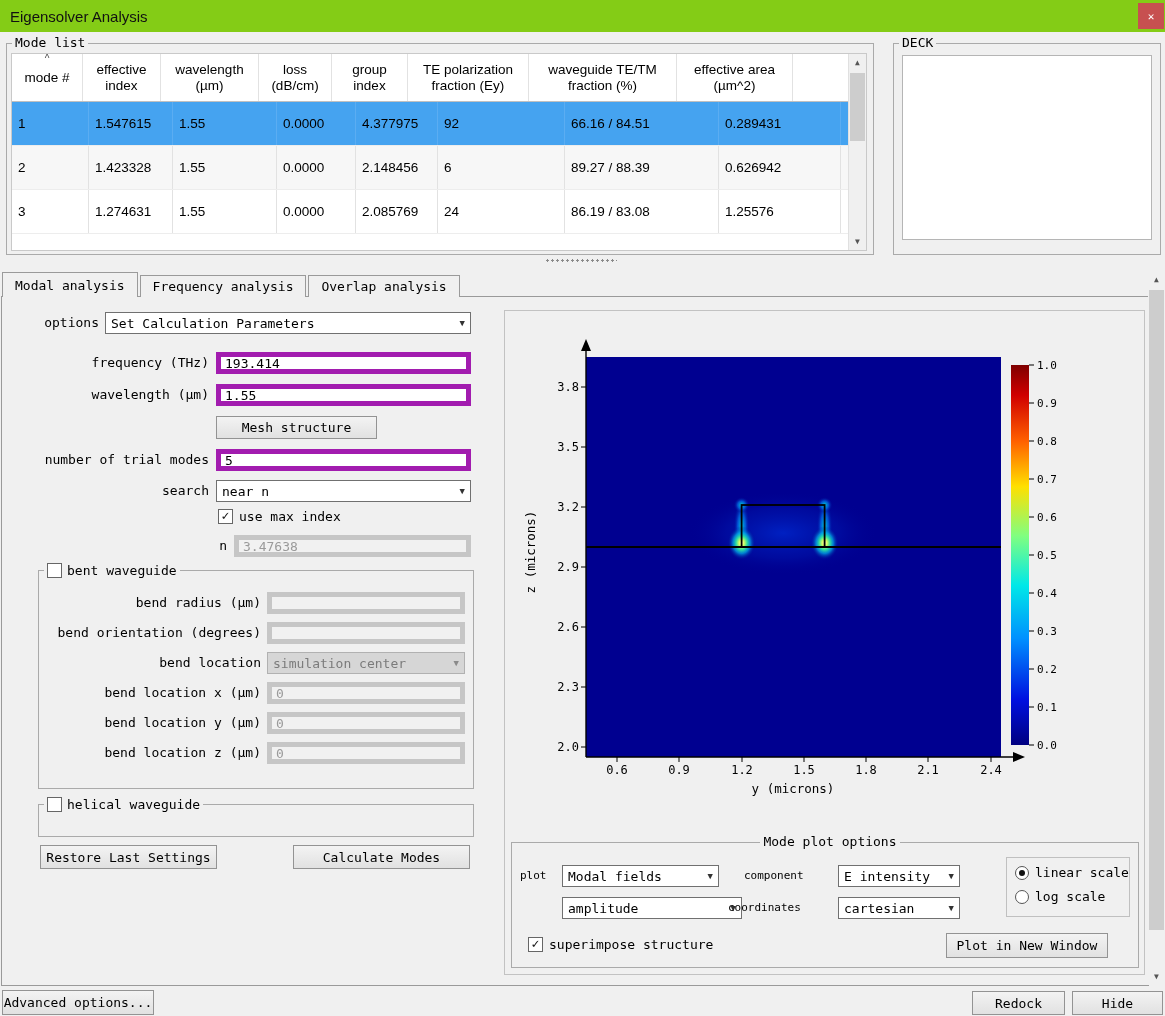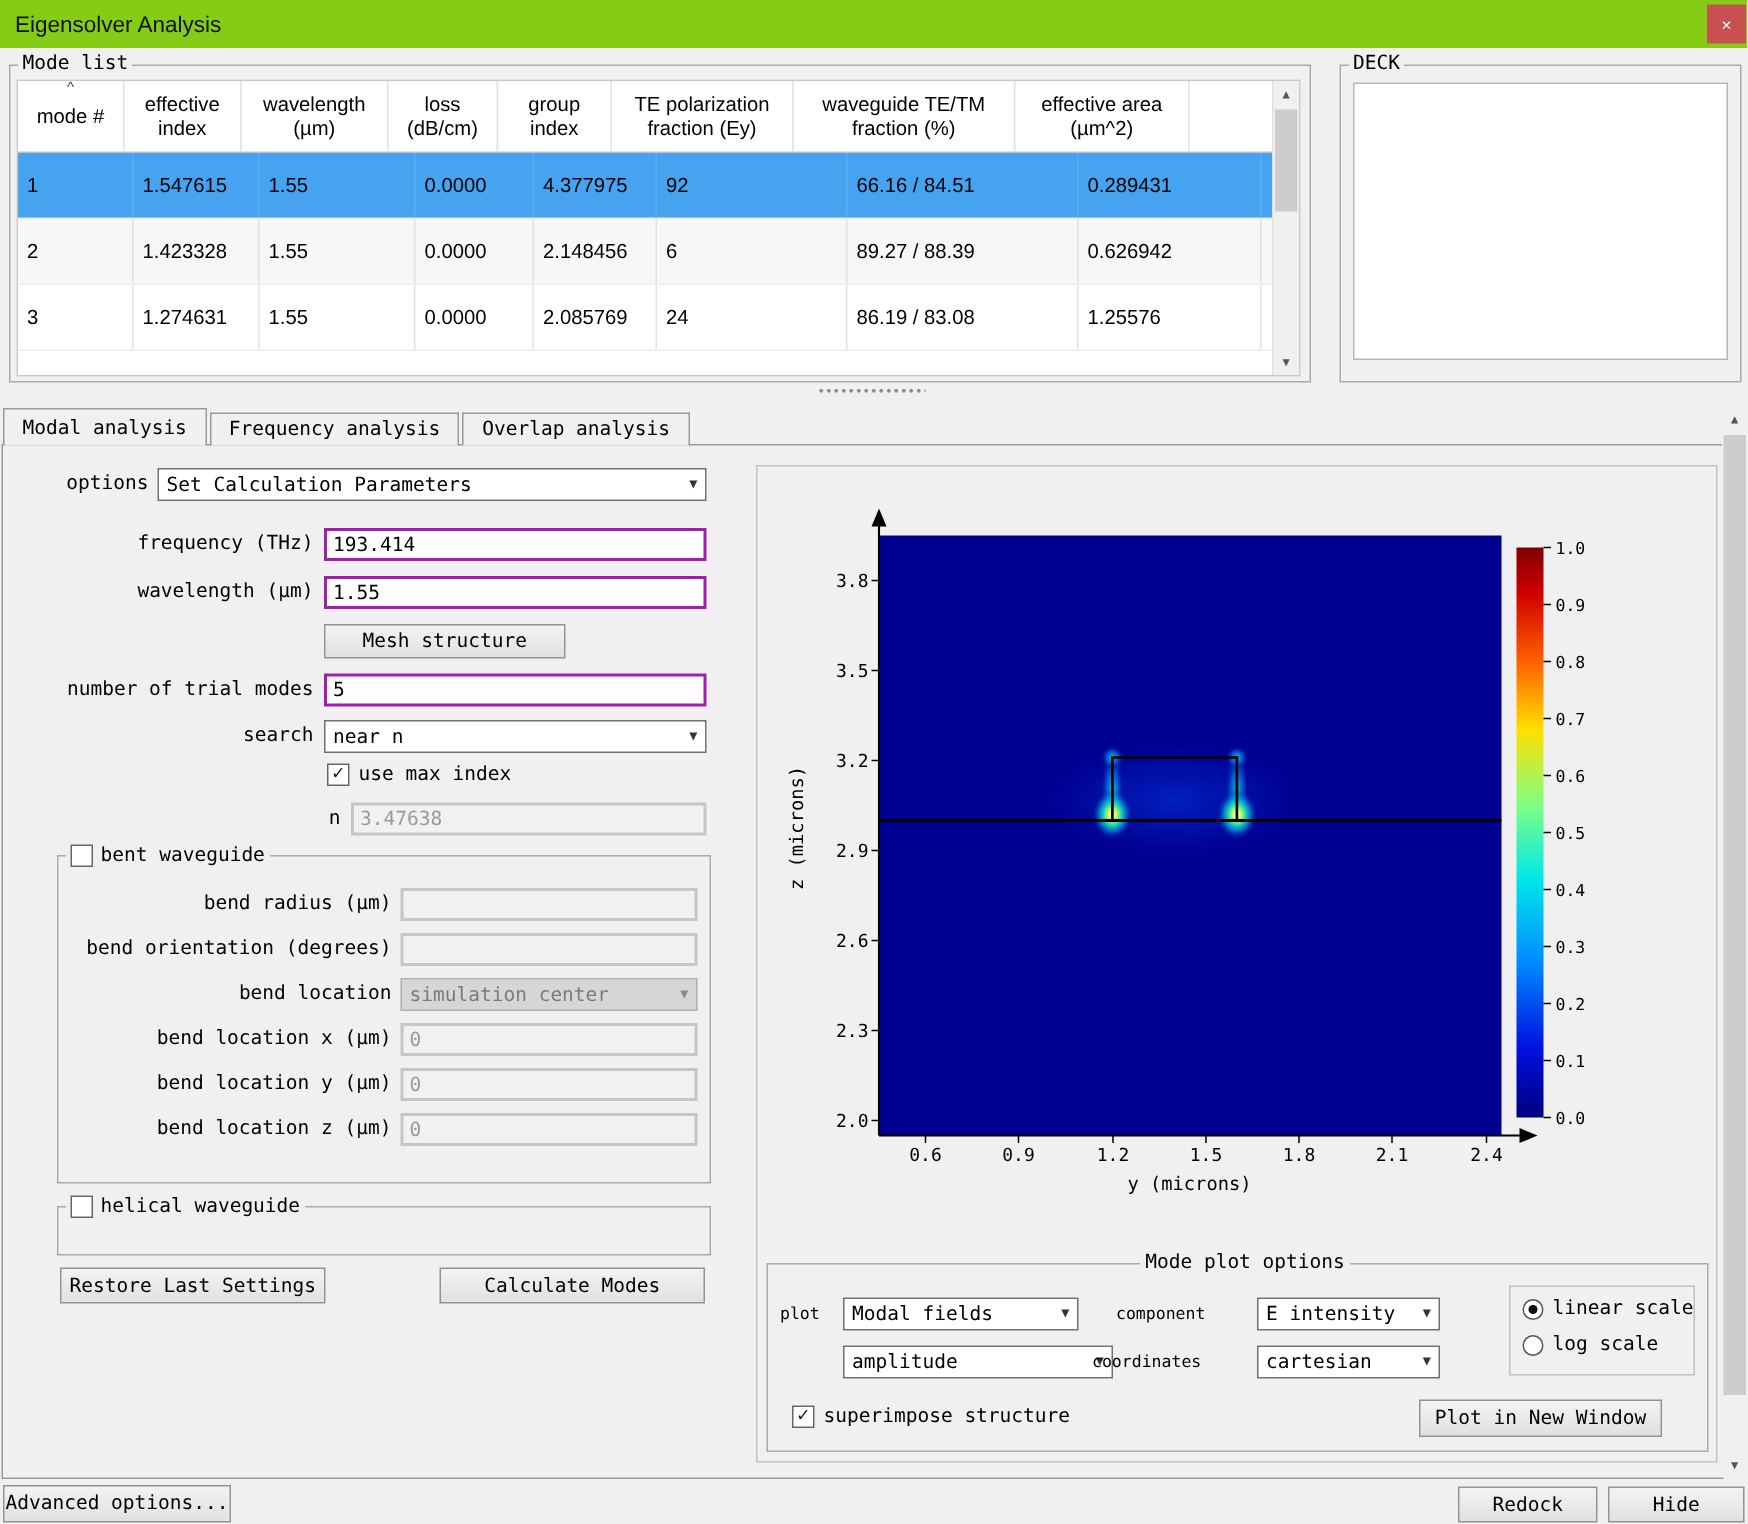--- a/index.html
+++ b/index.html
@@ -34,21 +34,21 @@
   
   #splitter{position:absolute;left:545px;top:258px;width:72px;height:5px;background-image:radial-gradient(circle,#8a8a8a 1px,transparent 1.4px);background-size:5px 5px;}
   
   #tabbar{position:absolute;left:2px;top:273px;height:24px;display:flex;align-items:flex-end;z-index:5;}
   .tab{border:1px solid #9a9a9a;border-bottom:none;background:#f0f0f0;padding:0 12px;height:21px;display:flex;align-items:center;margin-right:2px;font-size:13px;}
   .tab.active{height:24px;z-index:6;position:relative;}
   #content{position:absolute;left:1px;top:296px;width:1146px;height:688px;border:1px solid #9a9a9a;background:#f0f0f0;}
   
   .flabel{position:absolute;text-align:right;font-size:13px;line-height:22px;height:22px;white-space:nowrap;}
   .llabel{position:absolute;font-size:11px;line-height:22px;white-space:nowrap;}
-  .tinput{position:absolute;height:22px;border:2px solid #a21caf;background:#fff;font-family:"DejaVu Sans Mono",monospace;font-size:13px;padding:0 4px;margin:0;box-sizing:border-box;}
+  .tinput{position:absolute;height:22px;border:5px solid #a21caf;background:#fff;font-family:"DejaVu Sans Mono",monospace;font-size:13px;padding:0 4px;margin:0;box-sizing:border-box;}
   .tinput:disabled{background:#f1f1f1;color:#9a9a9a;border-color:#c6c6c6;}
   .combo{position:absolute;height:22px;border:1px solid #707070;background:#fff;display:flex;align-items:center;justify-content:space-between;padding:0 5px;box-sizing:border-box;font-size:13px;white-space:nowrap;}
   .combo .car{font-size:9px;color:#333;margin-left:6px;}
   .combo.dis{background:#d6d6d6;color:#7b7b7b;border-color:#b1b1b1;}
   .combo.dis .car{color:#8a8a8a;}
   .btn{position:absolute;border:1px solid #939393;background:linear-gradient(#f3f3f3,#e1e1e1);display:flex;align-items:center;justify-content:center;font-family:"DejaVu Sans Mono",monospace;font-size:13px;box-sizing:border-box;white-space:nowrap;}
   .cb{width:15px;height:15px;border:1px solid #666;background:#fff;display:inline-flex;align-items:center;justify-content:center;flex:0 0 auto;box-sizing:border-box;}
   .cb.checked::after{content:"✓";font-size:13px;color:#111;margin-top:-2px;}
   .ctlrow{position:absolute;display:flex;align-items:center;gap:6px;font-size:13px;white-space:nowrap;}
   .radio{width:14px;height:14px;border:1px solid #555;border-radius:50%;background:#fff;box-sizing:border-box;position:relative;flex:0 0 auto;}

